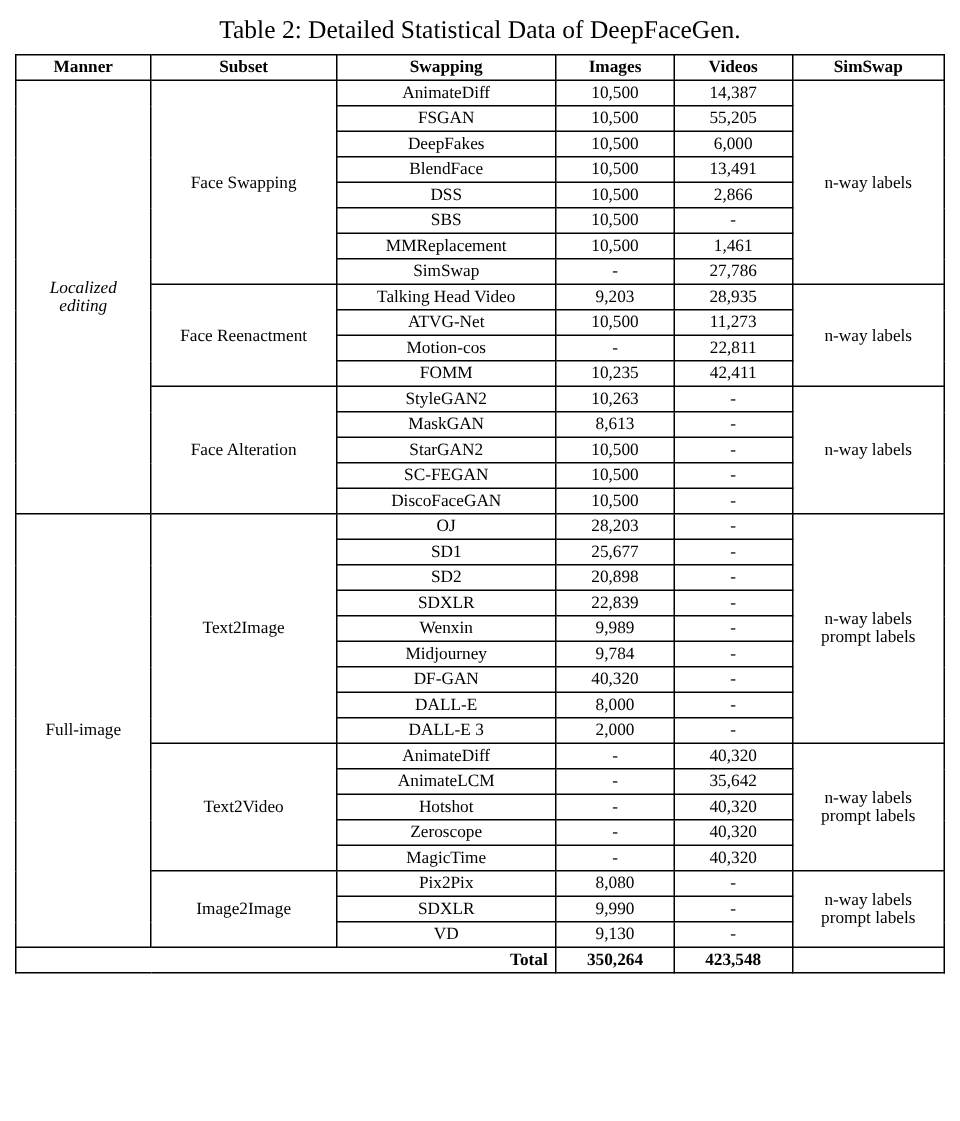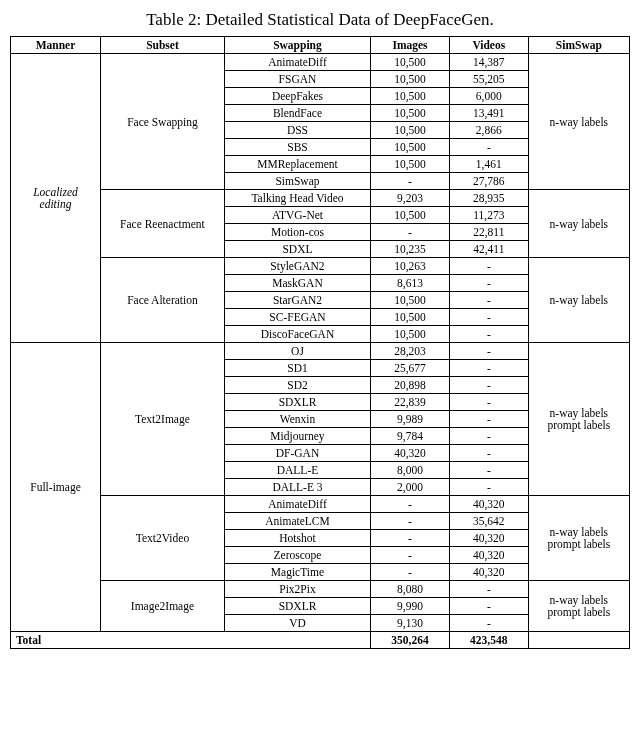--- a/index.html
+++ b/index.html
@@ -128,21 +128,21 @@
           <td>ATVG-Net</td>
           <td>10,500</td>
           <td>11,273</td>
         </tr>
         <tr>
           <td>Motion-cos</td>
           <td>-</td>
           <td>22,811</td>
         </tr>
         <tr>
-          <td>SDXL</td>
+          <td>FOMM</td>
           <td>10,235</td>
           <td>42,411</td>
         </tr>
         <tr>
           <td rowspan="5">Face Alteration</td>
           <td>StyleGAN2</td>
           <td>10,263</td>
           <td>-</td>
           <td rowspan="5" style="white-space: pre-line;">n-way labels</td>
         </tr>
@@ -255,20 +255,20 @@
           <td>SDXLR</td>
           <td>9,990</td>
           <td>-</td>
         </tr>
         <tr>
           <td>VD</td>
           <td>9,130</td>
           <td>-</td>
         </tr>
         <tr style="font-weight: bold;">
-          <td colspan="3" style="text-align: left;">Total</td>
+          <td colspan="3" style="text-align: right;">Total</td>
           <td>350,264</td>
           <td>423,548</td>
           <td></td>
         </tr>
       </tbody>
   </table>
 </div>
 
 </body></html>

